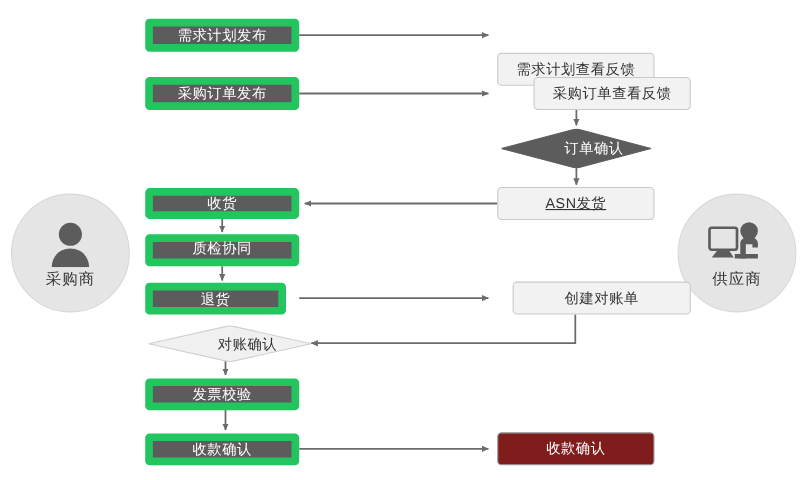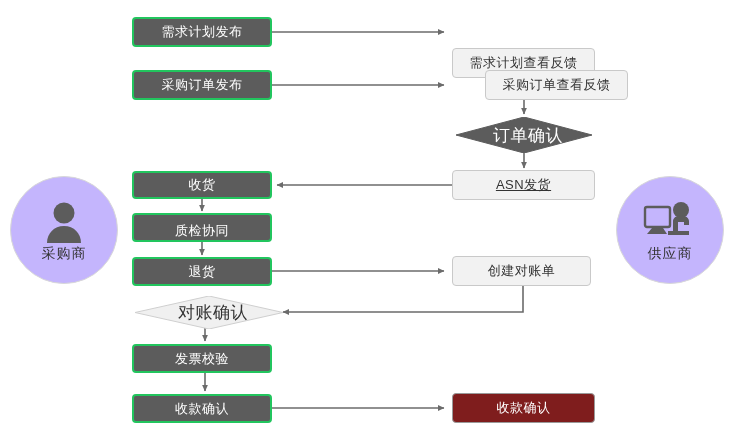--- a/index.html
+++ b/index.html
@@ -19,54 +19,54 @@
     display:flex;align-items:center;justify-content:center;
     font-size:13px;
     letter-spacing:.5px;
     white-space:nowrap;
     border-radius:4px;
     z-index:3;
   }
   .node.dark{
     background:#5c5c5c;
     color:#ffffff;
-    border:2px solid #22c55e;
+    border:7px solid #22c55e;
   }
   .node.mid{
     background:#7f1d1d;
     color:#ffffff;
     border:1px solid #9a9a9a;
   }
   .node.light{
     background:#f2f2f2;
     color:#333333;
     border:1px solid #c9c9c9;
   }
 
   
   .diamond{
     position:absolute;
     z-index:3;
   }
   .diamond svg{display:block;}
   .diamond .dlabel{
     position:absolute;
-    left:4px;top:0;width:100%;height:100%;
+    left:16px;top:0;width:100%;height:100%;
     display:flex;align-items:center;justify-content:center;
-    font-size:17px;letter-spacing:.5px;white-space:nowrap;
+    font-size:13px;letter-spacing:.5px;white-space:nowrap;
   }
   .diamond.dark .dlabel{color:#ffffff;}
   .diamond.light .dlabel{color:#333333;}
 
   
   .actor{
     position:absolute;
     width:106px;height:106px;
     border-radius:50%;
-    background:#c4b5fd;
+    background:#e5e5e5;
     border:1px solid #d8d8d8;
     z-index:3;
     display:flex;
     flex-direction:column;
     align-items:center;
     justify-content:center;
   }
   .actor .glyph{
     width:56px;height:44px;
     display:flex;align-items:flex-end;justify-content:center;
@@ -175,25 +175,25 @@
   </div>
 
   <div class="node dark" style="left:132px;top:171px;width:140px;height:28px;">
     <span>收货</span>
   </div>
 
   <div class="node dark" style="left:132px;top:213px;width:140px;height:29px;align-items:flex-end;">
     <span>质检协同</span>
   </div>
 
-  <div class="node dark" style="left:132px;top:257px;width:140px;height:29px;">
+  <div class="node dark" style="left:132px;top:257px;width:128px;height:29px;">
     <span>退货</span>
   </div>
 
-  <div class="node light" style="left:452px;top:256px;width:139px;height:30px;">
+  <div class="node light" style="left:466px;top:256px;width:162px;height:30px;">
     <span>创建对账单</span>
   </div>
 
   <div class="diamond light" style="left:135px;top:296px;width:148px;height:33px;">
     <svg width="148" height="33" viewBox="0 0 148 33">
       <polygon points="74,0 148,16.5 74,33 0,16.5" fill="#f0f0f0" stroke="#cfcfcf" stroke-width="1"></polygon>
     </svg>
     <span class="dlabel">对账确认</span>
   </div>
 

